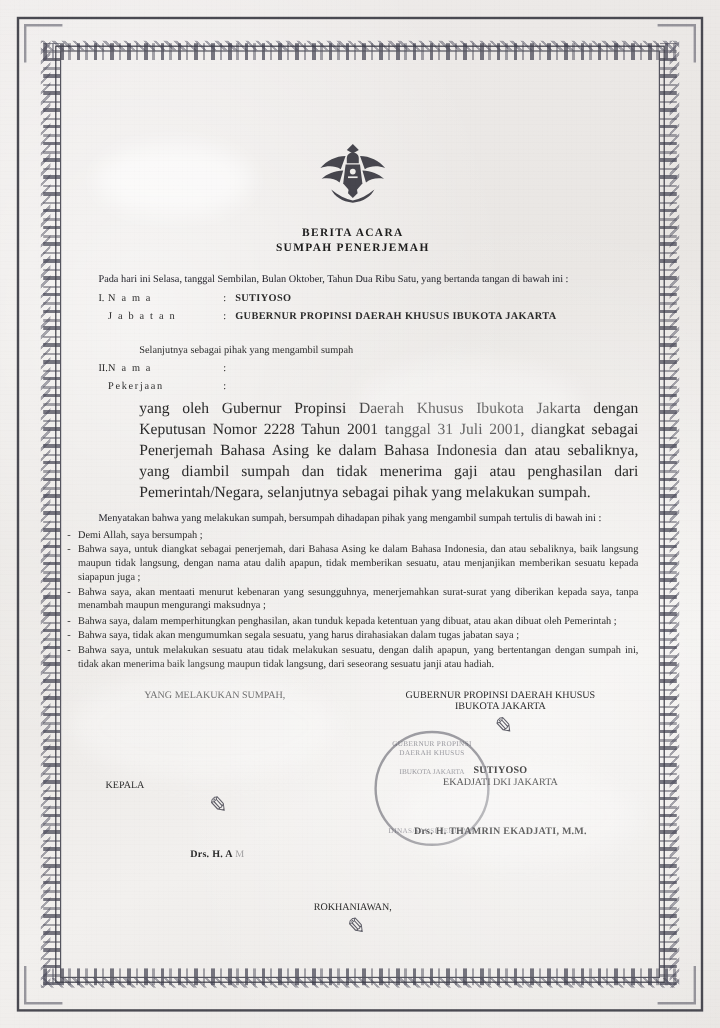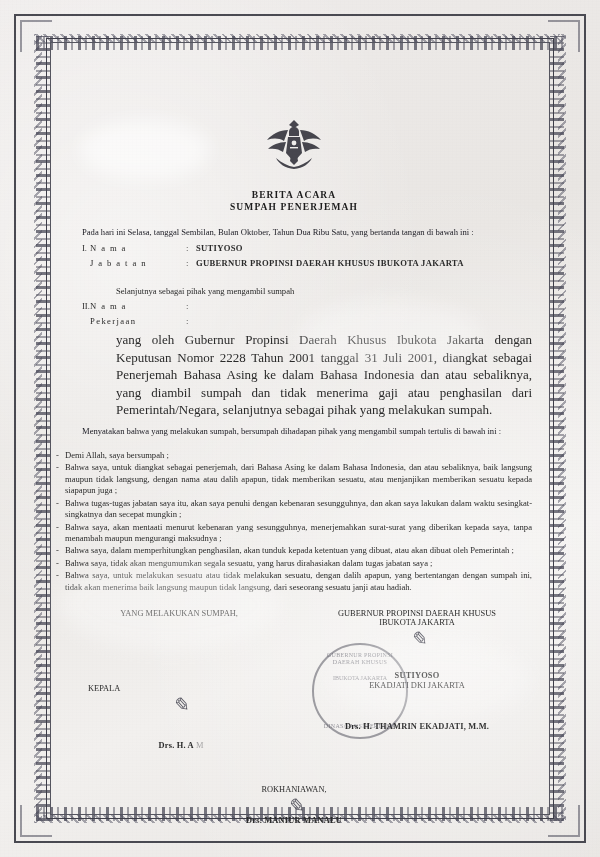--- a/index.html
+++ b/index.html
@@ -168,21 +168,21 @@
   .blk-indent {
     margin-top: 5px;
     padding-left: 60px;
     font-size: 13px;
     line-height: 1.34;
     text-align: justify;
   }
 
   ul.oath {
     list-style: none;
-    margin: 12px 0 0 0;
+    margin: 2px 0 0 0;
     padding: 0;
     font-size: 8.6px;
     line-height: 1.33;
   }
   ul.oath li {
     position: relative;
     padding-left: 9px;
     margin-bottom: 1px;
     text-align: justify;
   }
@@ -340,21 +340,20 @@
       <div class="fld-value faded"></div>
     </div>
 
     <div class="blk-indent">yang oleh Gubernur Propinsi Daerah Khusus Ibukota Jakarta dengan Keputusan Nomor 2228 Tahun 2001 tanggal 31 Juli 2001, diangkat sebagai Penerjemah Bahasa Asing ke dalam Bahasa Indonesia dan atau sebaliknya, yang diambil sumpah dan tidak menerima gaji atau penghasilan dari Pemerintah/Negara, selanjutnya sebagai pihak yang melakukan sumpah.</div>
 
     <div class="body-text p-indent mt8">Menyatakan bahwa yang melakukan sumpah, bersumpah dihadapan pihak yang mengambil sumpah tertulis di bawah ini :</div>
 
     <ul class="oath">
       <li>Demi Allah, saya bersumpah ;</li>
       <li>Bahwa saya, untuk diangkat sebagai penerjemah, dari Bahasa Asing ke dalam Bahasa Indonesia, dan atau sebaliknya, baik langsung maupun tidak langsung, dengan nama atau dalih apapun, tidak memberikan sesuatu, atau menjanjikan memberikan sesuatu kepada siapapun juga ;</li>
-      <li>Bahwa tugas-tugas jabatan saya itu, akan saya penuhi dengan kebenaran sesungguhnya, dan akan saya lakukan dalam waktu sesingkat-singkatnya dan secepat mungkin ;</li>
       <li>Bahwa saya, akan mentaati menurut kebenaran yang sesungguhnya, menerjemahkan surat-surat yang diberikan kepada saya, tanpa menambah maupun mengurangi maksudnya ;</li>
       <li>Bahwa saya, dalam memperhitungkan penghasilan, akan tunduk kepada ketentuan yang dibuat, atau akan dibuat oleh Pemerintah ;</li>
       <li>Bahwa saya, tidak akan mengumumkan segala sesuatu, yang harus dirahasiakan dalam tugas jabatan saya ;</li>
       <li>Bahwa saya, untuk melakukan sesuatu atau tidak melakukan sesuatu, dengan dalih apapun, yang bertentangan dengan sumpah ini, tidak akan menerima baik langsung maupun tidak langsung, dari seseorang sesuatu janji atau hadiah.</li>
     </ul>
 
 
     <div class="sig-area">
 
       <div class="sig-left">
@@ -388,21 +387,20 @@
         <div class="sig-sub">EKADJATI DKI JAKARTA</div>
         <div style="height:32px;"></div>
         <div class="sig-name">Drs. H. THAMRIN EKADJATI, M.M.</div>
       </div>
 
       <div class="sig-center">
         <div>ROKHANIAWAN,</div>
         <div style="height:22px;">
           <span class="scribble">✎</span>
         </div>
-        <div class="sig-name">Drs. MANIUR MANALU</div>
       </div>
 
     </div>
   </div>
 
   <div class="blotch" style="left:80px; top:120px; width:130px; height:60px;"></div>
   <div class="blotch" style="left:300px; top:300px; width:180px; height:70px; opacity:.5;"></div>
   <div class="blotch" style="left:60px; top:560px; width:220px; height:90px; opacity:.55;"></div>
   <div class="blotch" style="left:330px; top:640px; width:200px; height:80px; opacity:.45;"></div>
   <div id="noise"></div>

